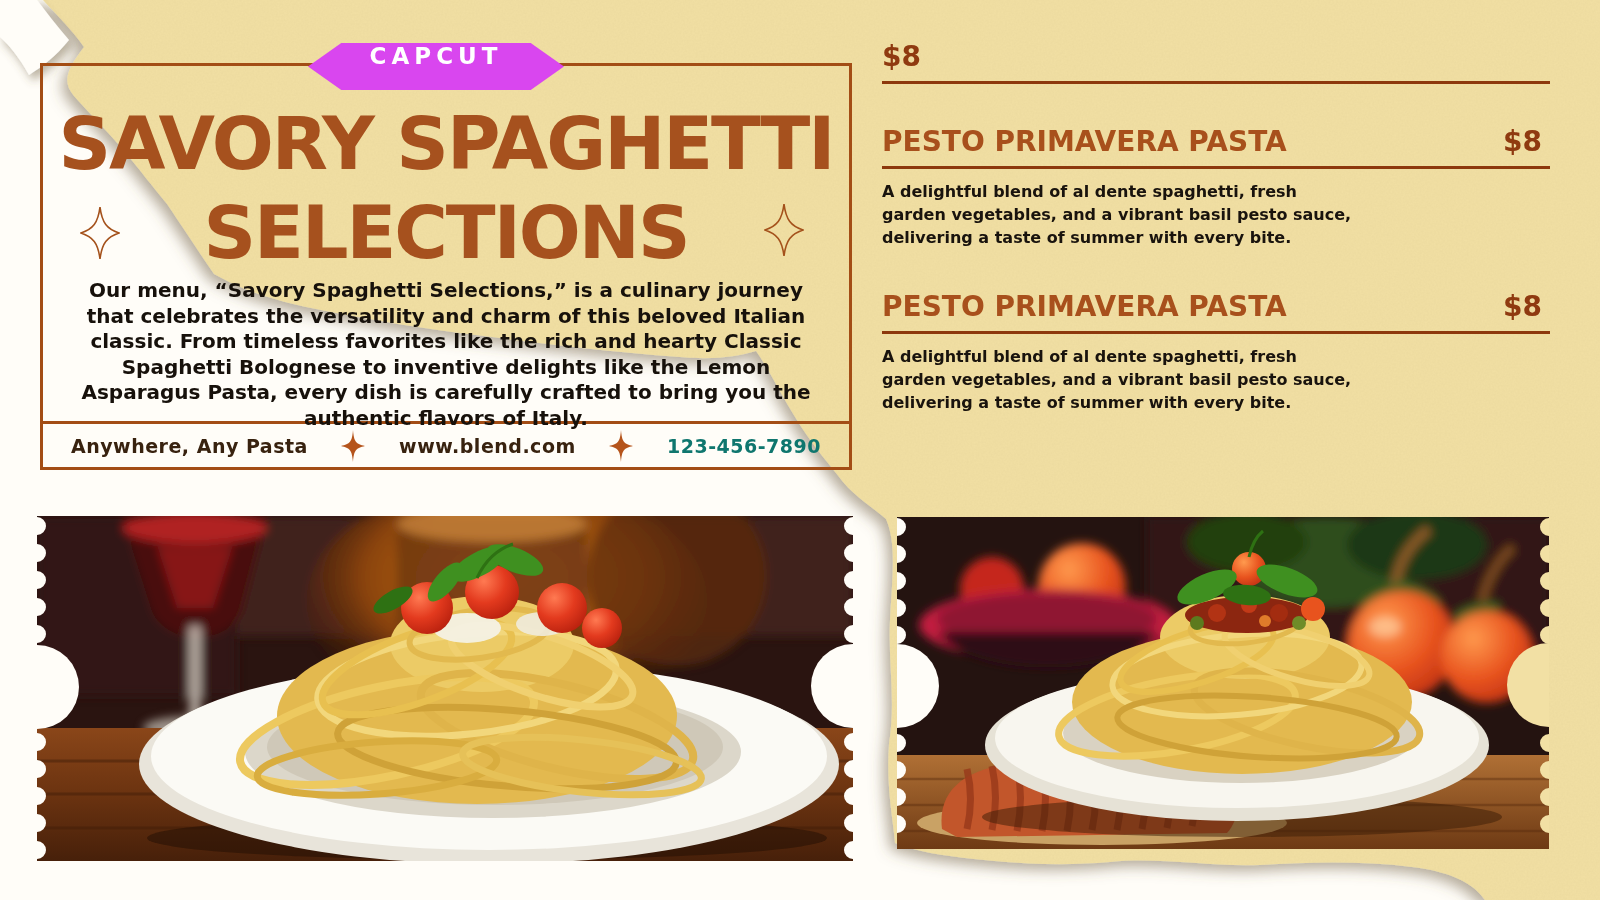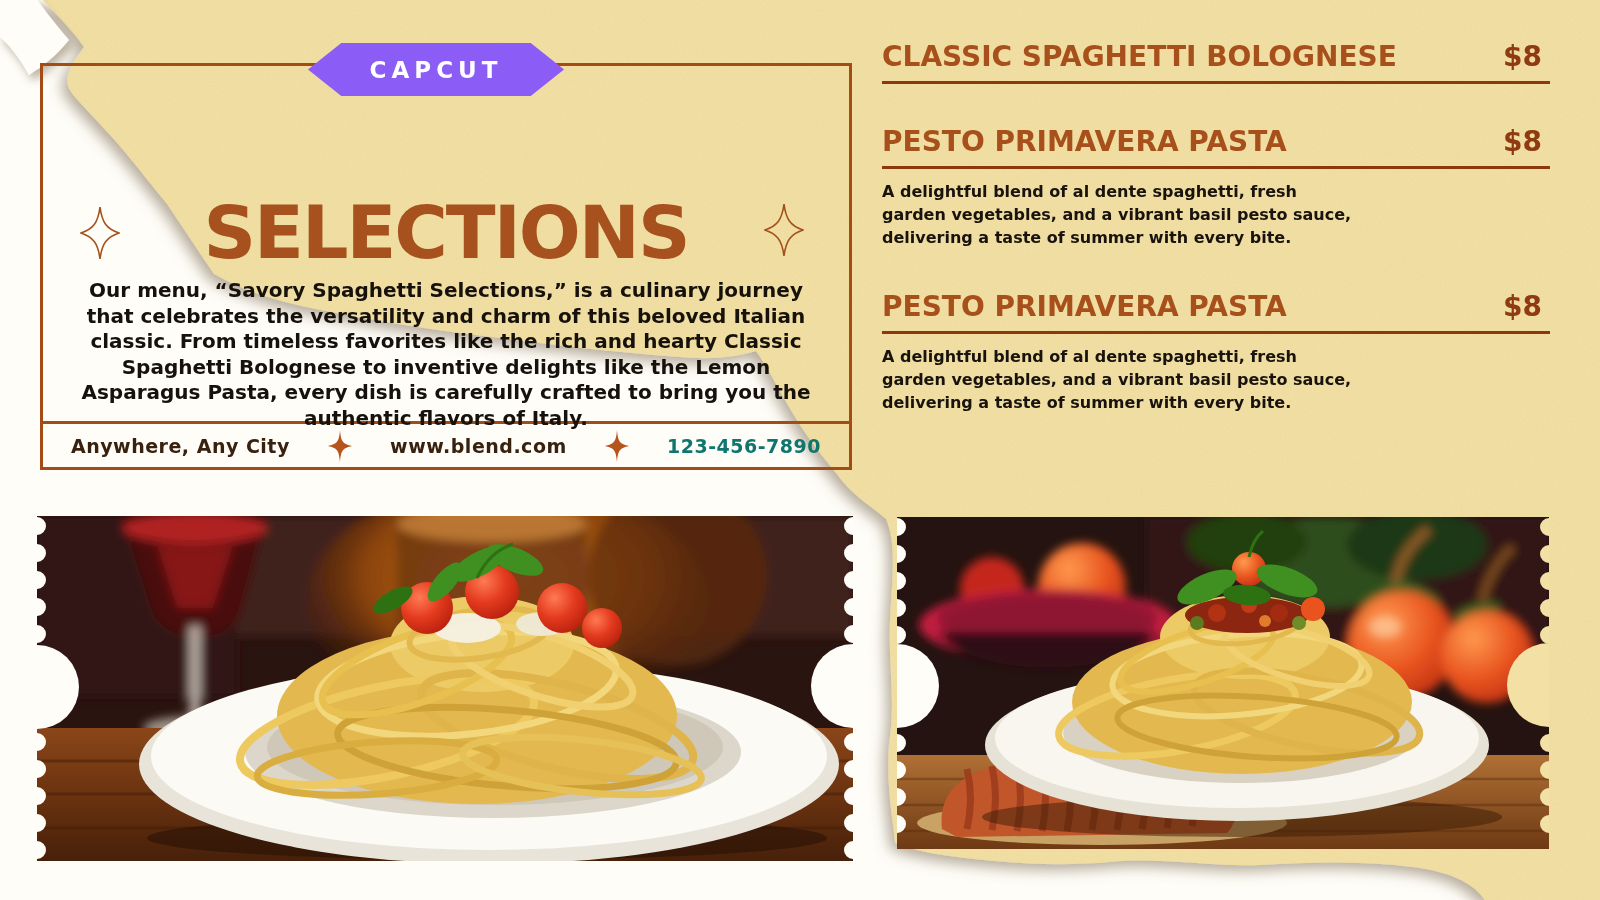--- a/index.html
+++ b/index.html
@@ -6,22 +6,22 @@
   .page{position:relative;width:1600px;height:900px;overflow:hidden;
         background:#fffdf8;font-family:"DejaVu Sans",sans-serif;}
   .layer{position:absolute;inset:0;}
   svg{display:block;}
 
   
   .frame{position:absolute;left:40px;top:63px;width:812px;height:407px;
          box-sizing:border-box;border:3px solid #a34d15;z-index:4;}
   .footer-divider{position:absolute;left:43px;top:421px;width:806px;height:3px;
          background:#a34d15;z-index:5;}
-  .badge{position:absolute;left:308px;top:43px;width:256px;height:53px;z-index:6;
-         background:#8b5cf6;display:flex;align-items:center;justify-content:center;
+  .badge{position:absolute;left:308px;top:43px;width:256px;height:47px;z-index:6;
+         background:#d946ef;display:flex;align-items:flex-start;justify-content:center;
          clip-path:polygon(0 50%,13% 0,87% 0,100% 50%,87% 100%,13% 100%);}
   .badge span{color:#fff;font-size:23px;font-weight:bold;letter-spacing:5px;}
   .title-line{position:absolute;left:40px;width:812px;text-align:center;z-index:6;
          color:#a6511e;font-weight:bold;letter-spacing:-2px;font-size:73px;
          line-height:1;text-transform:uppercase;}
   .t1{top:107px;} .t2{top:196px;}
   .sparkle{position:absolute;z-index:6;}
   .para{position:absolute;left:70px;top:278px;width:752px;z-index:6;text-align:center;
         font-size:20px;line-height:25.5px;font-weight:700;color:#17110b;}
   .footer-row{position:absolute;left:43px;top:424px;width:806px;height:44px;z-index:6;
@@ -264,48 +264,48 @@
     <circle cx="652" cy="168" r="42" fill="#f2e0a4"></circle>
   </svg>
 
   <div class="frame"></div>
   <div class="footer-divider"></div>
 
   <div class="badge">
     <span>CAPCUT</span>
   </div>
 
+  <div class="title-line t1">Savory Spaghetti</div>
   <div class="title-line t2">Selections</div>
 
   <svg class="sparkle" style="left:80px;top:206px;" width="40" height="54" viewBox="0 0 40 54">
     <path d="M20,1 C22,17 27,23 39,27 C27,31 22,37 20,53 C18,37 13,31 1,27 C13,23 18,17 20,1 Z" fill="none" stroke="#a4511b" stroke-width="1.6"></path>
   </svg>
   <svg class="sparkle" style="left:764px;top:203px;" width="40" height="54" viewBox="0 0 40 54">
     <path d="M20,1 C22,17 27,23 39,27 C27,31 22,37 20,53 C18,37 13,31 1,27 C13,23 18,17 20,1 Z" fill="none" stroke="#a4511b" stroke-width="1.6"></path>
   </svg>
 
   <div class="para">Our menu, “Savory Spaghetti Selections,” is a culinary journey that celebrates the versatility and charm of this beloved Italian classic. From timeless favorites like the rich and hearty Classic Spaghetti Bolognese to inventive delights like the Lemon Asparagus Pasta, every dish is carefully crafted to bring you the authentic flavors of Italy.</div>
 
   <div class="footer-row">
-    <span class="footer-text">Anywhere, Any City</span>
+    <span class="footer-text">Anywhere, Any Pasta</span>
     <svg width="24" height="32" viewBox="0 0 24 32">
       <path d="M12,0 C13,12 15,14 24,16 C15,18 13,20 12,32 C11,20 9,18 0,16 C9,14 11,12 12,0 Z" fill="#b5541b"></path>
     </svg>
     <span class="footer-text">www.blend.com</span>
     <svg width="24" height="32" viewBox="0 0 24 32">
       <path d="M12,0 C13,12 15,14 24,16 C15,18 13,20 12,32 C11,20 9,18 0,16 C9,14 11,12 12,0 Z" fill="#b5541b"></path>
     </svg>
     <span class="footer-text phone">123-456-7890</span>
   </div>
 
   <div class="menu">
 
     <div class="menu-item">
       <div class="mi-head">
-        <span class="mi-name">Classic Spaghetti Bolognese</span>
         <span class="mi-price">$8</span>
       </div>
       <div class="mi-divider"></div>
     </div>
 
     <div class="menu-item">
       <div class="mi-head">
         <span class="mi-name">Pesto Primavera Pasta</span>
         <span class="mi-price">$8</span>
       </div>

